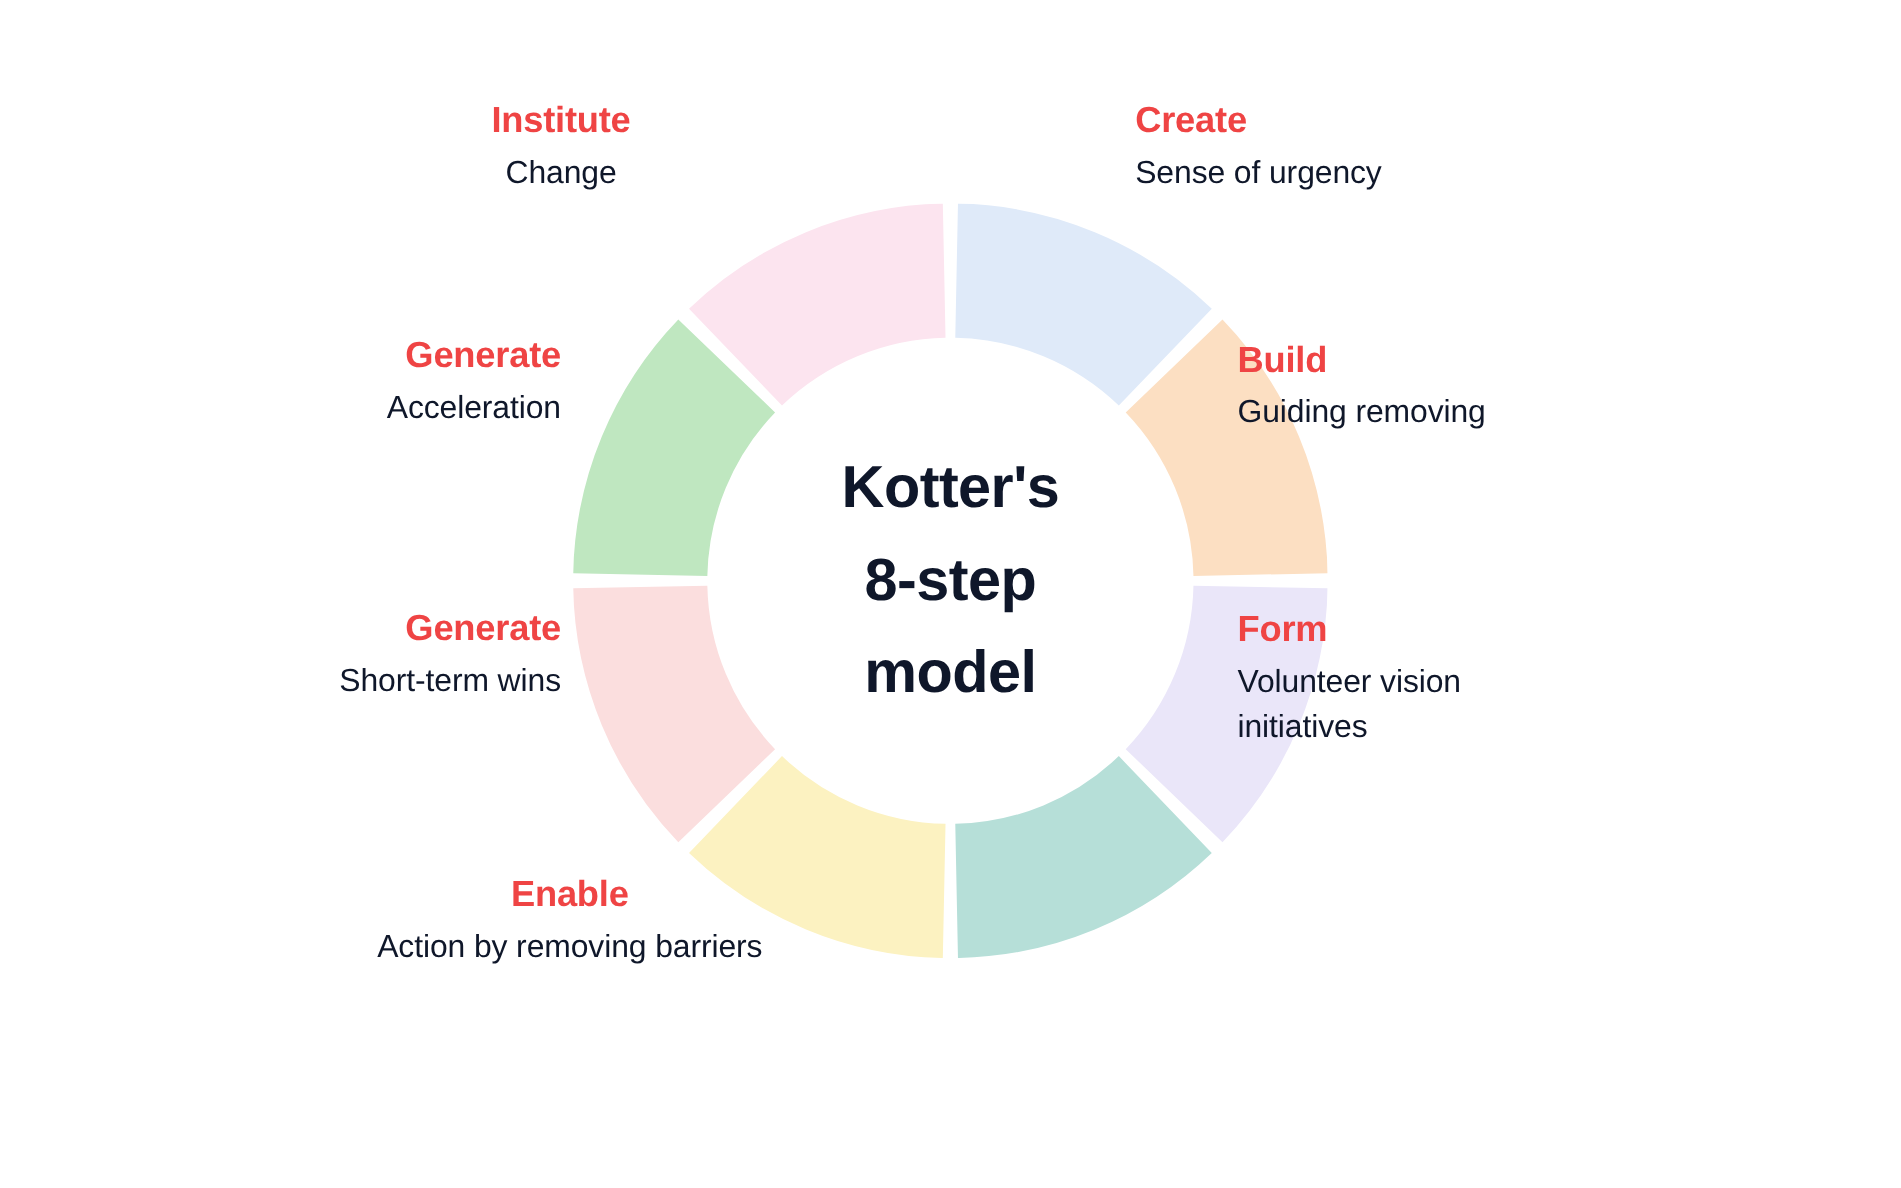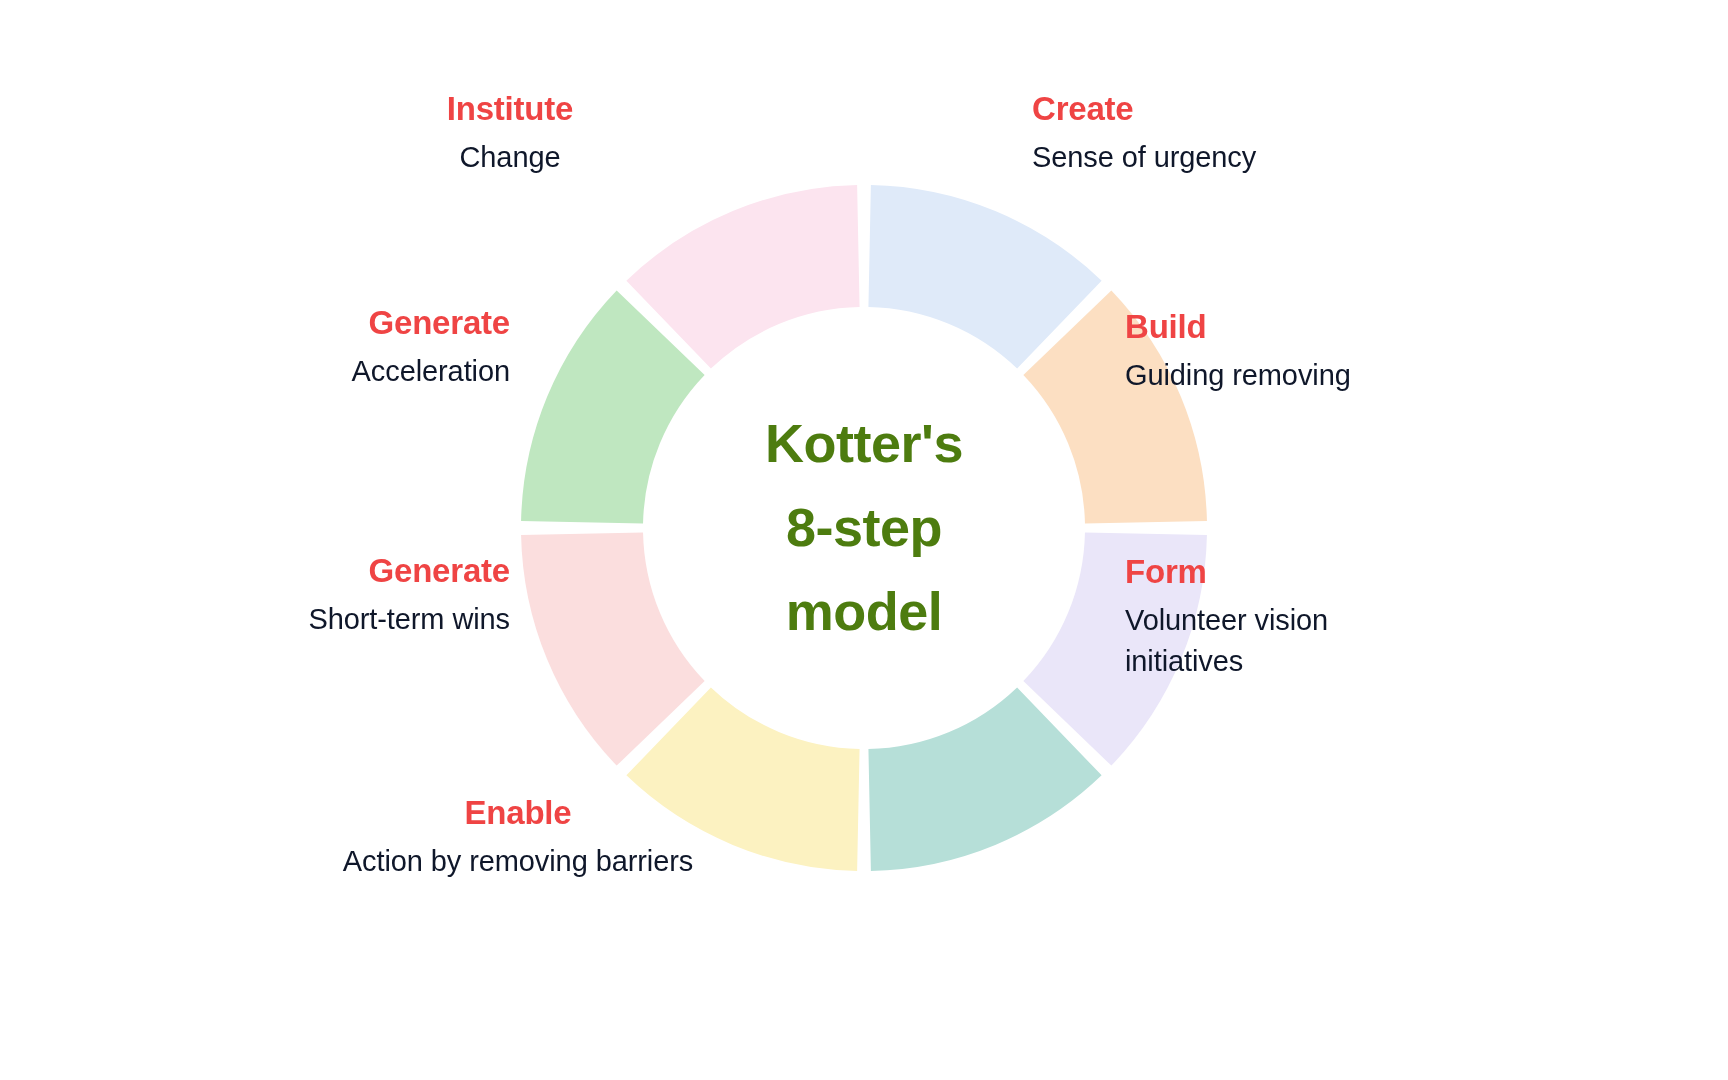--- a/index.html
+++ b/index.html
@@ -38,21 +38,21 @@
     height: 686px;
     display: flex;
     flex-direction: column;
     align-items: center;
     justify-content: center;
     pointer-events: none;
   }
   .center-line {
     font-size: 54px;
     font-weight: 700;
-    color: #4d7c0f;
+    color: #0f172a;
     letter-spacing: -0.5px;
     line-height: 1.55;
     text-align: center;
     white-space: nowrap;
   }
   .label {
     position: absolute;
     color: #22242d;
   }
   .label .title {

